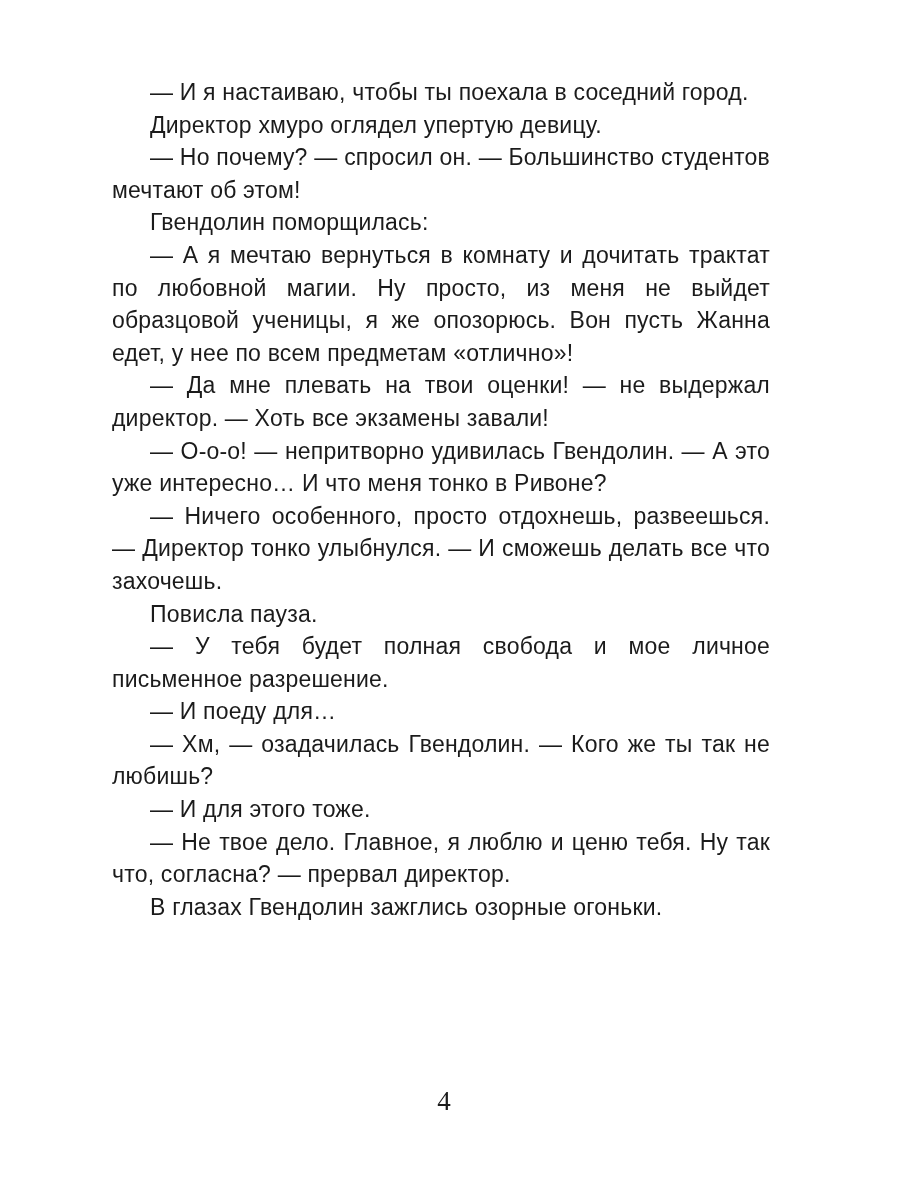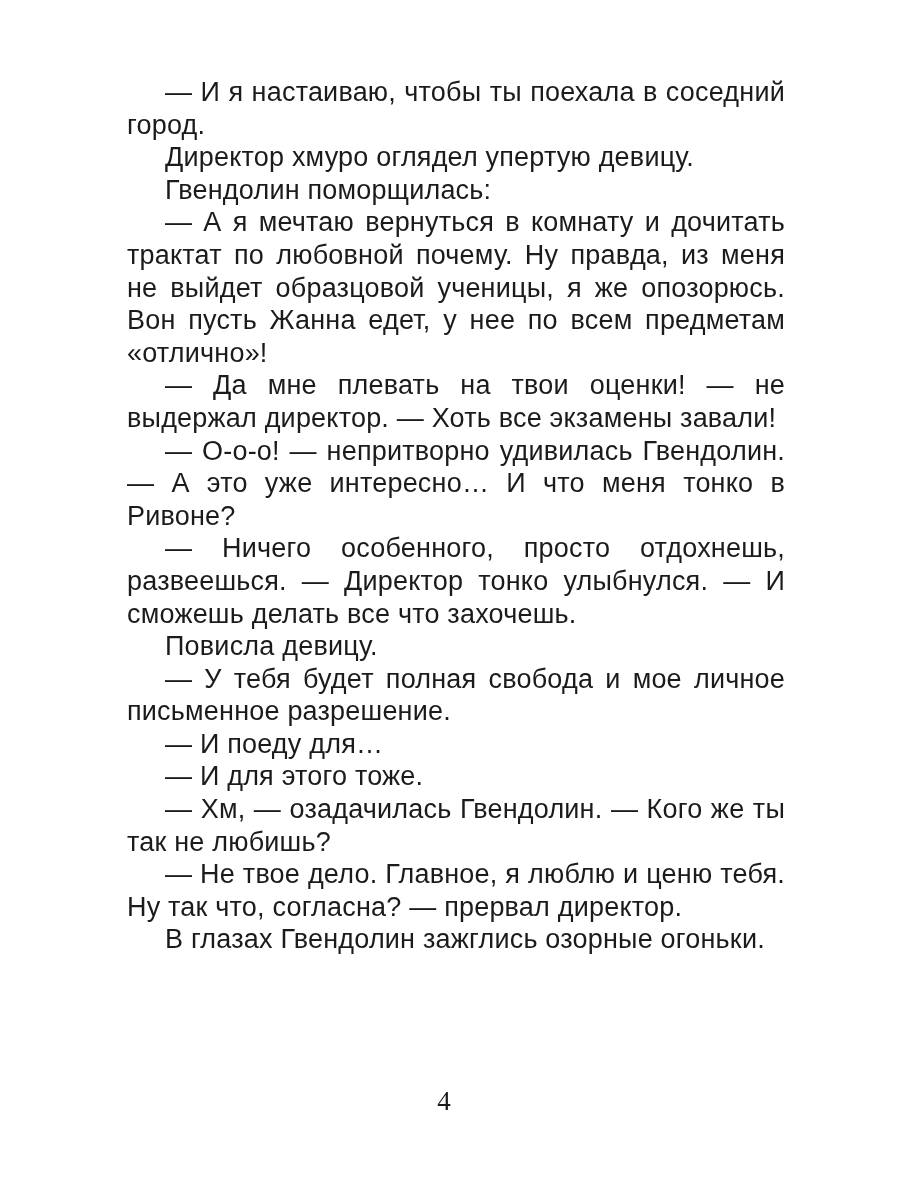--- a/index.html
+++ b/index.html
@@ -15,24 +15,24 @@
   }
   .page {
     position: relative;
     width: 900px;
     height: 1200px;
     background: #ffffff;
     overflow: hidden;
   }
   .text-block {
     position: absolute;
-    left: 127px;
+    left: 112px;
     top: 76px;
     width: 658px;
-    font-size: 27px;
+    font-size: 23px;
     line-height: 32.6px;
     text-align: justify;
     letter-spacing: 0.2px;
   }
   .para {
     margin: 0;
     padding: 0;
     text-indent: 38px;
   }
   .page-number {
@@ -46,27 +46,28 @@
     color: #1b1b1b;
   }
 </style>
 </head>
 <body>
 
 <div class="page">
   <div class="text-block">
       <p class="para">— И я настаиваю, чтобы ты поехала в соседний город.</p>
       <p class="para">Директор хмуро оглядел упертую девицу.</p>
+      <p class="para">— Но почему? — спросил он. — Большинство студентов мечтают об этом!</p>
       <p class="para">Гвендолин поморщилась:</p>
-      <p class="para">— А я мечтаю вернуться в комнату и дочитать трактат по любовной почему. Ну правда, из меня не выйдет образцовой ученицы, я же опозорюсь. Вон пусть Жанна едет, у нее по всем предметам «отлично»!</p>
+      <p class="para">— А я мечтаю вернуться в комнату и дочитать трактат по любовной магии. Ну просто, из меня не выйдет образцовой ученицы, я же опозорюсь. Вон пусть Жанна едет, у нее по всем предметам «отлично»!</p>
       <p class="para">— Да мне плевать на твои оценки! — не выдержал директор. — Хоть все экзамены завали!</p>
       <p class="para">— О-о-о! — непритворно удивилась Гвендолин. — А это уже интересно… И что меня тонко в Ривоне?</p>
       <p class="para">— Ничего особенного, просто отдохнешь, развеешься. — Директор тонко улыбнулся. — И сможешь делать все что захочешь.</p>
-      <p class="para">Повисла девицу.</p>
+      <p class="para">Повисла пауза.</p>
       <p class="para">— У тебя будет полная свобода и мое личное письменное разрешение.</p>
       <p class="para">— И поеду для…</p>
+      <p class="para">— Хм, — озадачилась Гвендолин. — Кого же ты так не любишь?</p>
       <p class="para">— И для этого тоже.</p>
-      <p class="para">— Хм, — озадачилась Гвендолин. — Кого же ты так не любишь?</p>
       <p class="para">— Не твое дело. Главное, я люблю и ценю тебя. Ну так что, согласна? — прервал директор.</p>
       <p class="para">В глазах Гвендолин зажглись озорные огоньки.</p>
     </div>
   <div class="page-number">4</div>
 </div>
 
 </body></html>

